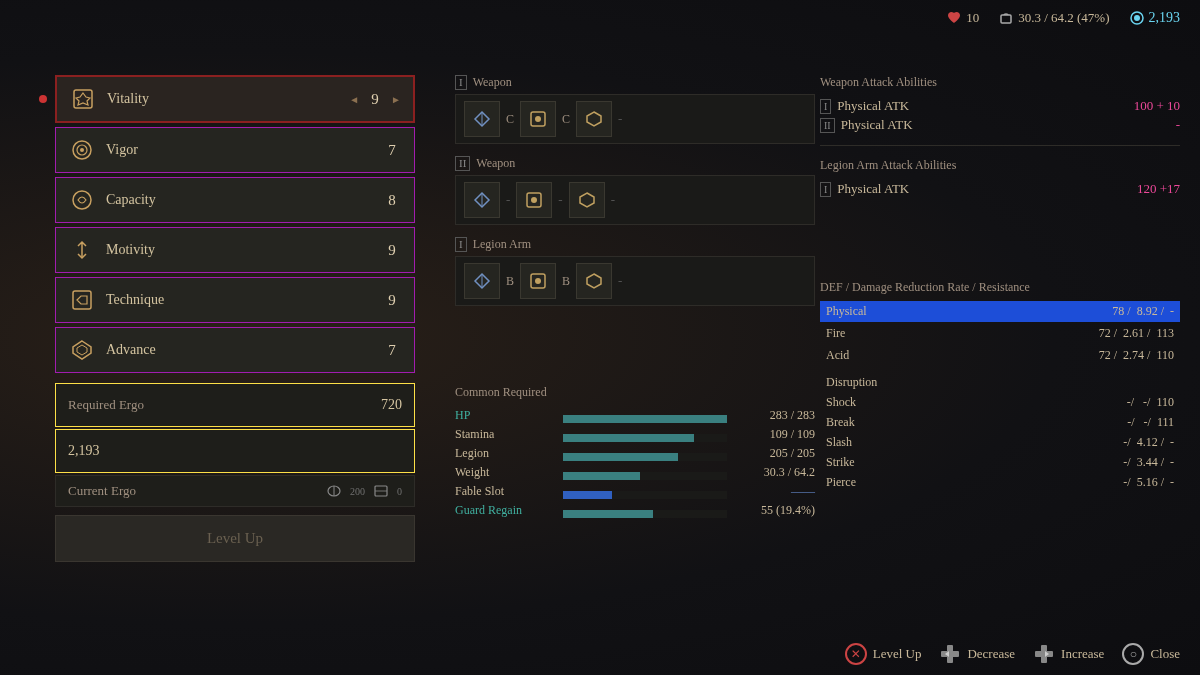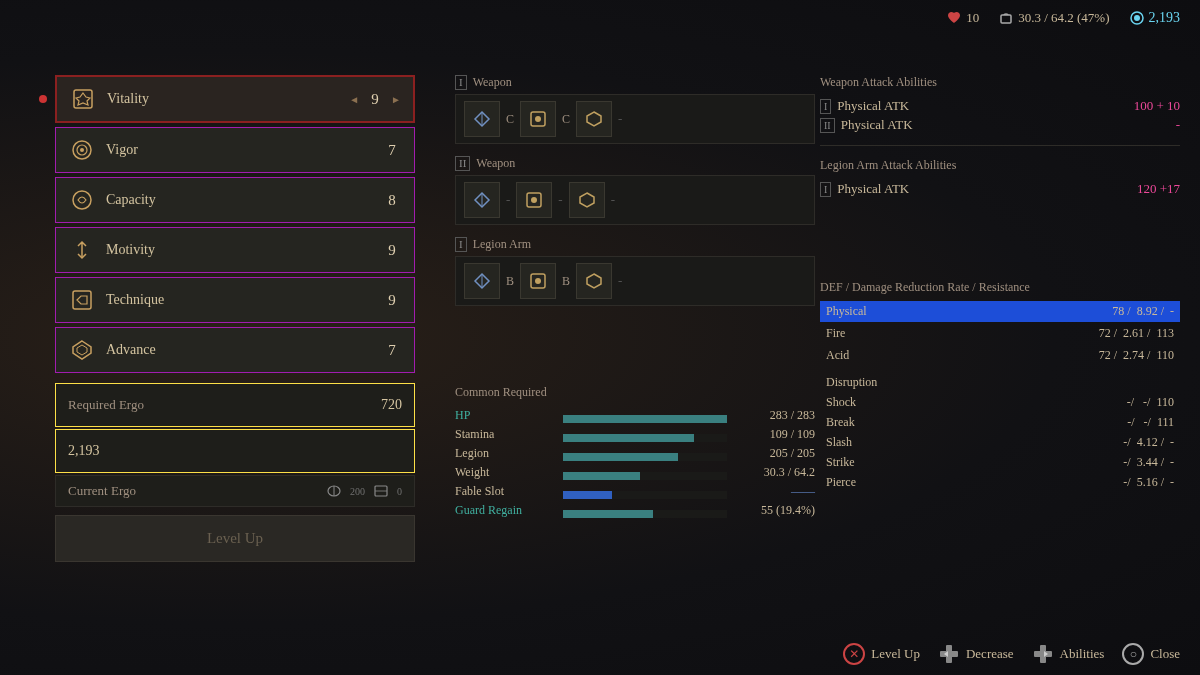--- a/index.html
+++ b/index.html
@@ -667,21 +667,21 @@
       <span>Decrease</span>
     </div>
     <div class="bottom-btn">
       <div class="dpad-icon">
         <svg width="22" height="22" viewBox="0 0 22 22">
           <rect x="8" y="2" width="6" height="18" rx="1" fill="#888"></rect>
           <rect x="2" y="8" width="18" height="6" rx="1" fill="#888"></rect>
           <polygon points="16,11 12,8 12,14" fill="#ccc"></polygon>
         </svg>
       </div>
-      <span>Abilities</span>
+      <span>Increase</span>
     </div>
     <div class="bottom-btn">
       <div class="btn-icon circle">○</div>
       <span>Close</span>
     </div>
   </div>
 
 </div>
 
 </body></html>

